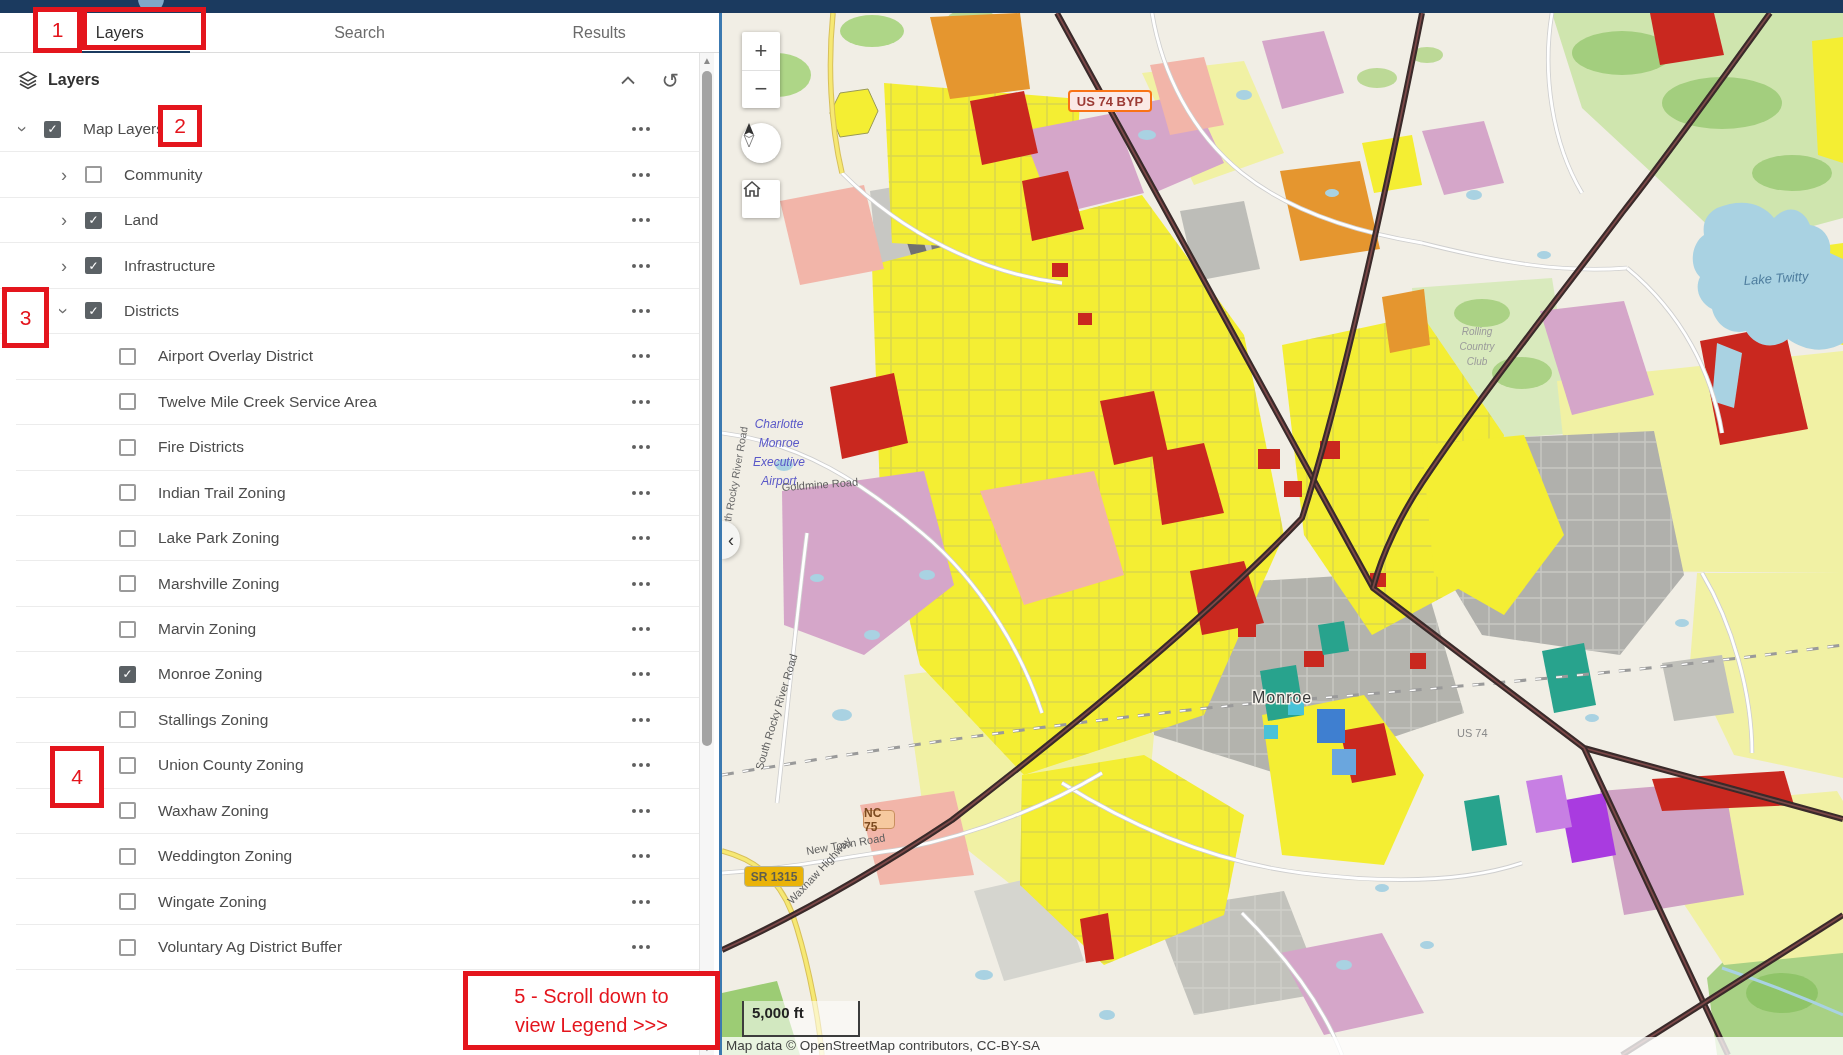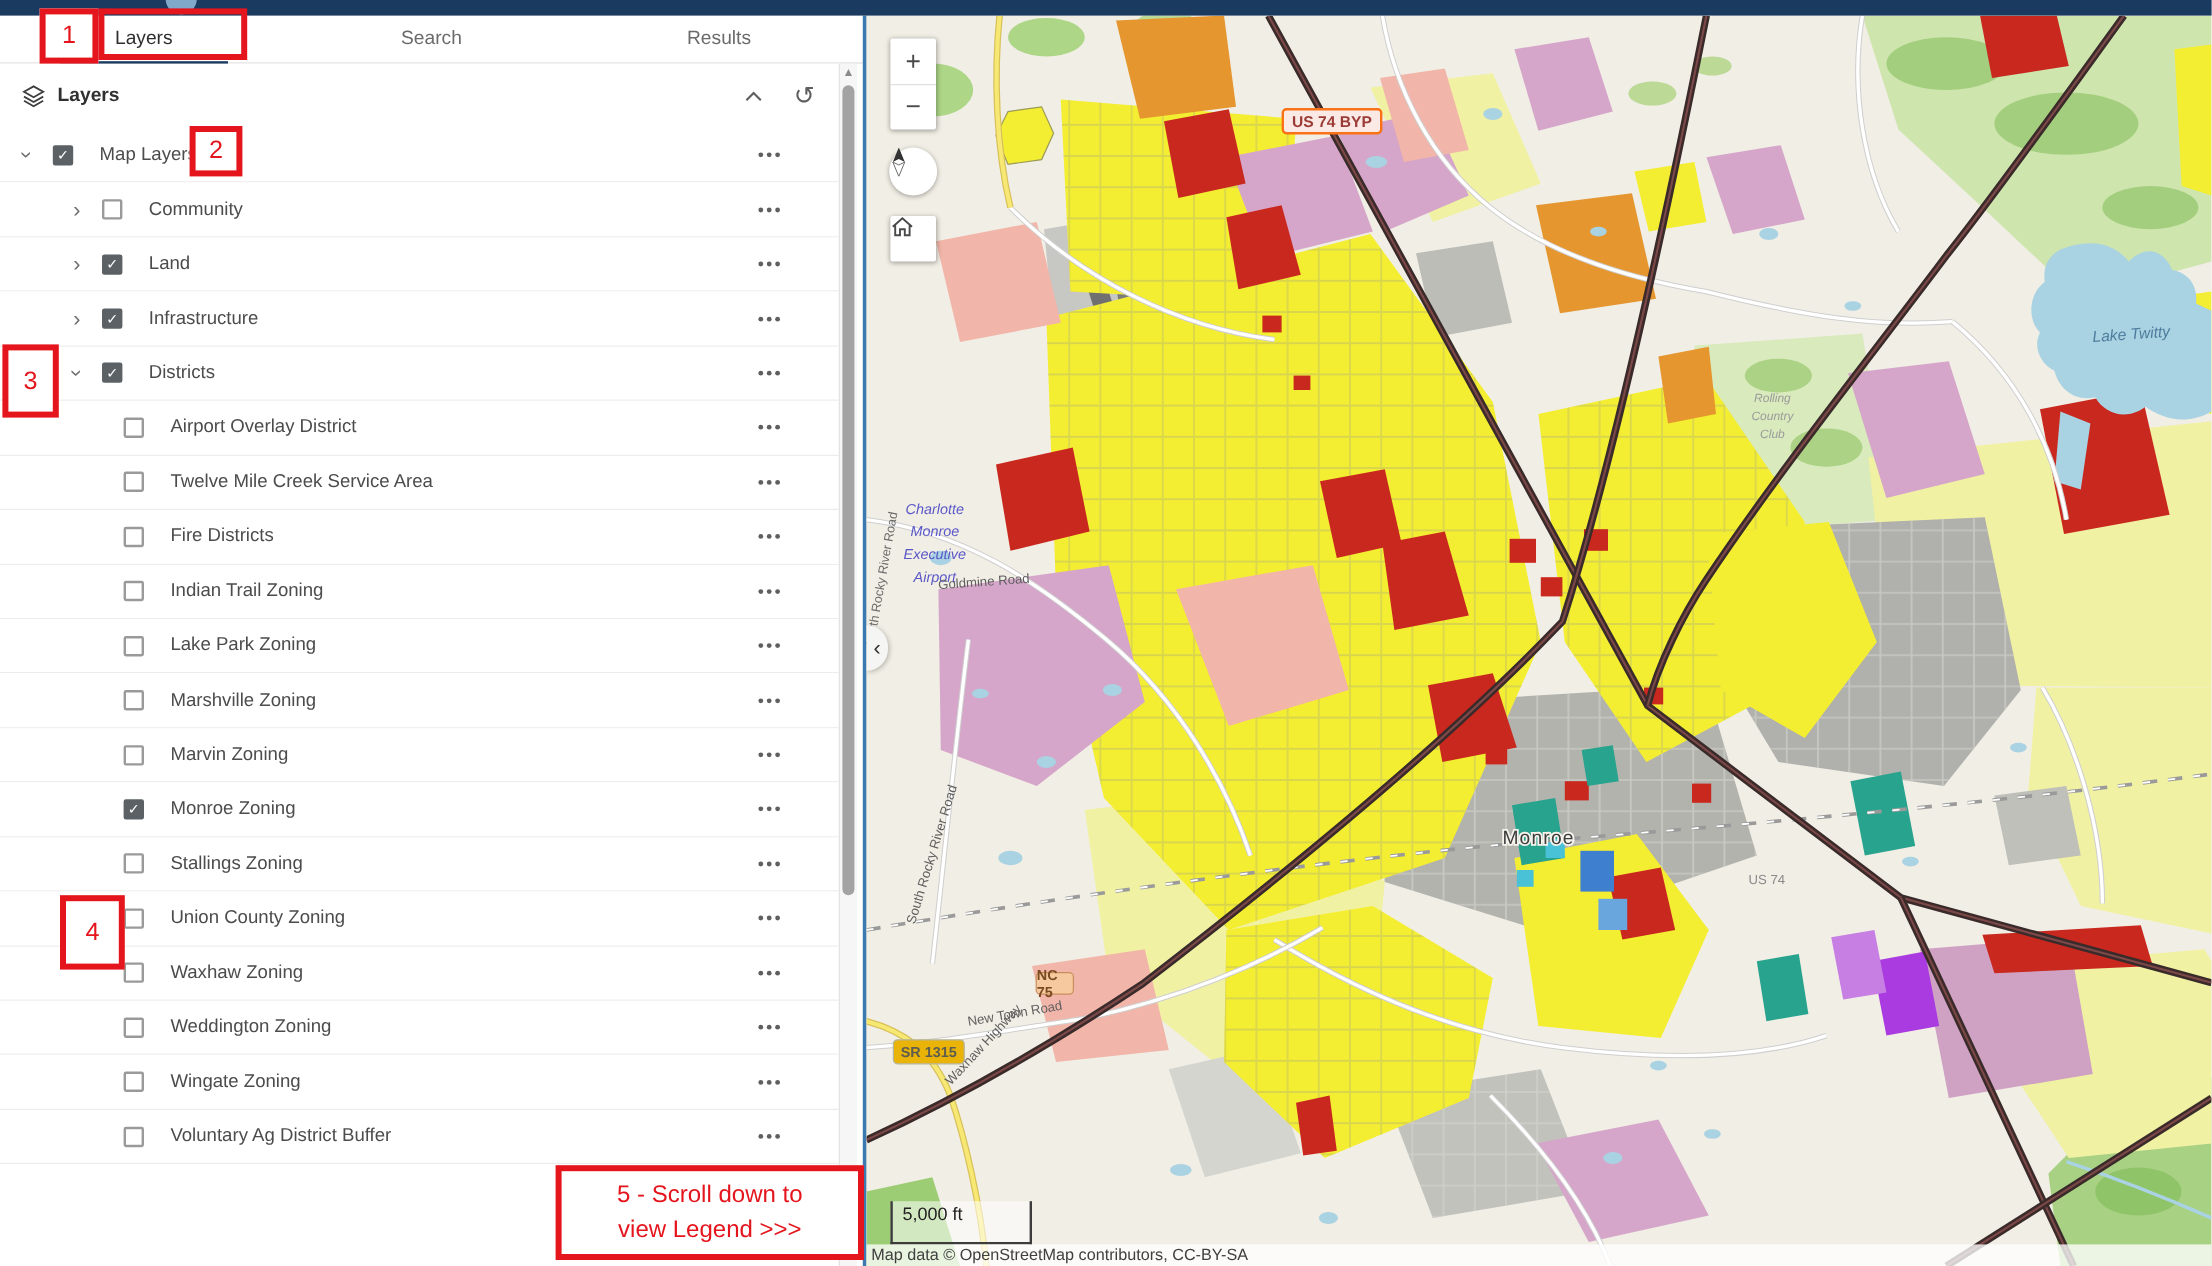--- a/index.html
+++ b/index.html
@@ -19,21 +19,21 @@
   .panel-header { position:absolute; left:0; top:40px; width:699px; height:54px; display:flex; align-items:center; background:#fff; }
   .panel-title { font-size:16px; font-weight:700; color:#303030; margin-left:10px; }
   .stack-icon { margin-left:18px; display:flex; }
   .hdr-icons { margin-left:auto; margin-right:20px; display:flex; align-items:center; gap:26px; }
   .chev-up { display:flex; }
   .refresh { font-size:21px; color:#5f5f5f; line-height:1; }
 
   
   .layer-list { position:absolute; left:0; top:94px; width:699px; height:948px; overflow:hidden; background:#fff; }
   .row { height:45.45px; display:flex; align-items:center; border-bottom:1px solid #ececec; background:#fff; }
-  .lvl0 { padding-left:14px; } .lvl1 { padding-left:55px; } .lvl2 { padding-left:101px; }
+  .lvl0 { padding-left:14px; } .lvl1 { padding-left:55px; } .lvl2 { padding-left:101px;margin-left:16px; }
   .chev { width:18px; color:#6e6e6e; font-size:18px; line-height:1; text-align:center; }
   .chev.open { transform:rotate(90deg); }
   .cb { width:17px; height:17px; border:2px solid #9a9a9a; border-radius:2px; margin-left:12px; background:#fff;
         display:flex; align-items:center; justify-content:center; font-size:12px; color:#fff; flex:0 0 auto; }
   .lvl2 .cb { margin-left:2px; }
   .cb.checked { background:#5b6165; border-color:#5b6165; }
   .lbl { margin-left:22px; font-size:15.5px; color:#4c4c4c; white-space:nowrap; }
   .dots { margin-left:auto; margin-right:49px; display:flex; gap:3px; }
   .dots i { width:4px; height:4px; border-radius:50%; background:#5f5f5f; }
 
@@ -57,21 +57,21 @@
   .collapse-handle { position:absolute; left:0; top:508px; width:18px; height:38px; background:#f5f5f3; border-radius:0 19px 19px 0;
         box-shadow:1px 1px 4px rgba(0,0,0,.25); display:flex; align-items:center; justify-content:center;
         color:#333; font-size:18px; z-index:6; cursor:pointer; }
 
   .badge { position:absolute; border-radius:4px; display:flex; align-items:center; justify-content:center; font-weight:700; z-index:4; }
   .badge-us74byp { left:346px; top:77px; width:84px; height:22px; background:#fbe9e6; border:2px solid #f97316; color:#9c3b35; font-size:13px; }
   .badge-nc75 { left:141px; top:797px; width:32px; height:19px; background:#f6c99f; border:1px solid #c98f5f; color:#7c4a20; font-size:12px; }
   .badge-sr1315 { left:22px; top:853px; width:60px; height:21px; background:#eab308; border:1px solid #b5b59a; color:#5e5e4e; font-size:12px; }
 
   .scalebar { position:absolute; left:20px; top:988px; width:118px; height:36px; border:2px solid #3c3c3c; border-top:none;
-        background:rgba(255,255,255,.55); font-size:15px; font-weight:400; color:#222; padding-left:8px; line-height:23px; z-index:4; }
+        background:rgba(255,255,255,.55); font-size:15px; font-weight:700; color:#222; padding-left:8px; line-height:23px; z-index:4; }
   .attribution { position:absolute; left:0; bottom:0; width:100%; height:18px; background:rgba(255,255,255,.78);
         font-size:13.5px; color:#3f3f3f; padding-left:4px; line-height:18px; z-index:5; }
 
   
   .anno { position:absolute; border:5px solid #e4151d; background:#fff; color:#e4151d; display:flex; align-items:center;
         justify-content:center; font-size:21px; z-index:50; pointer-events:none; }
   .anno.hollow { background:transparent; }
   .anno-1 { left:33px; top:7px; width:49px; height:46px; }
   .anno-tab { left:82px; top:7px; width:124px; height:43px; }
   .anno-2 { left:158px; top:105px; width:44px; height:42px; }

